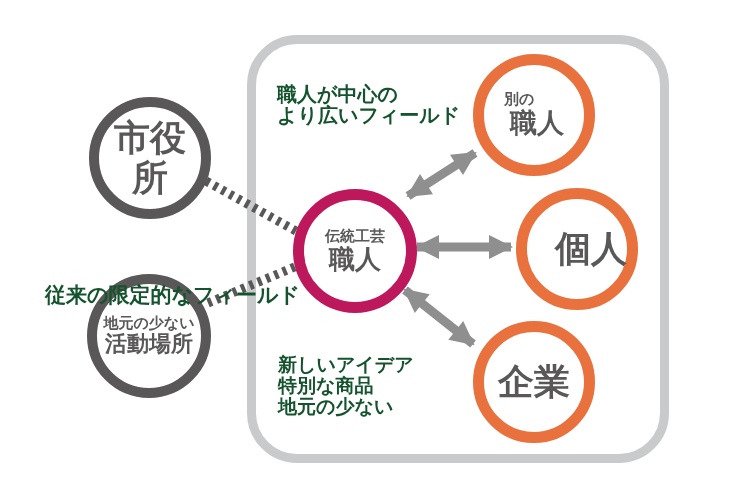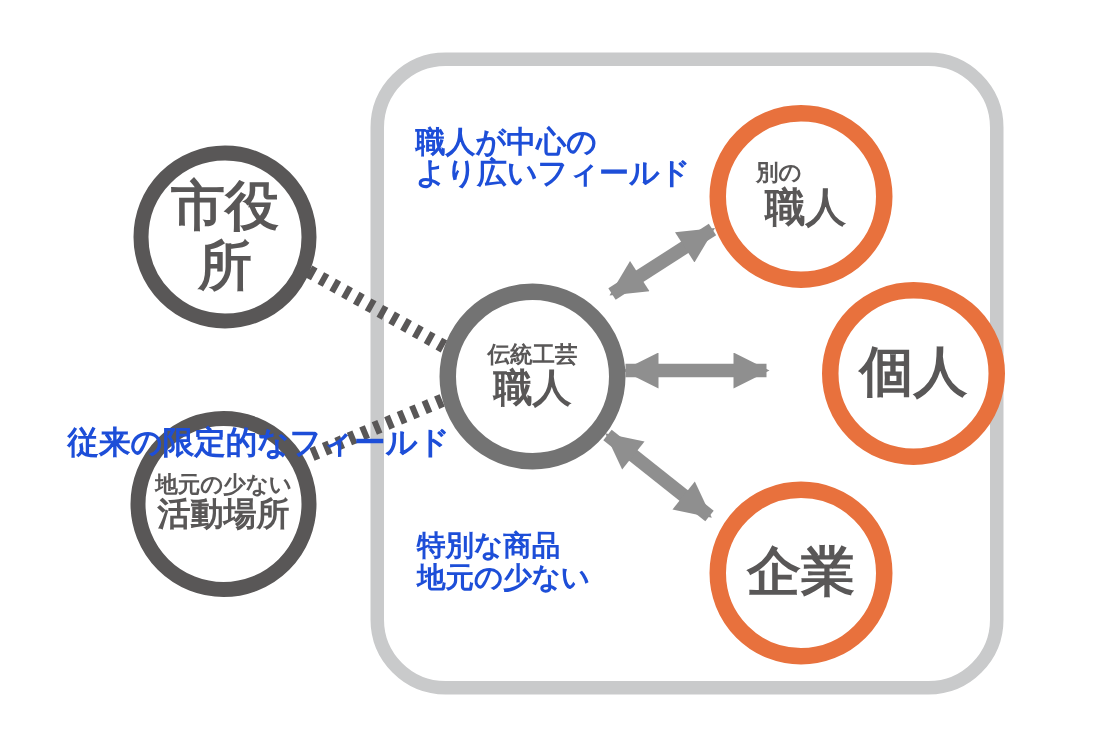--- a/index.html
+++ b/index.html
@@ -45,42 +45,42 @@
     flex-direction: column;
     align-items: center;
     justify-content: center;
     text-align: center;
     z-index: 3;
     background: transparent;
     line-height: 1.12;
   }
   .circle.gray   { border: 10px solid #595757; }
   .circle.orange { border: 11px solid #E8713D; }
-  .circle.amber  { border: 11px solid #737373; }
+  .circle.amber  { border: 11px solid #be185d; }
 
   .circle-cityhall      { left: 89px;  top: 97px;  width: 122px; height: 122px; }
   .circle-local         { left: 87px;  top: 274px; width: 124px; height: 124px; }
   .circle-artisan       { left: 293px; top: 189px; width: 124px; height: 124px; }
-  .circle-other-artisan { left: 473px; top: 70px;  width: 122px; height: 122px; }
-  .circle-individual    { left: 548px; top: 188px; width: 122px; height: 122px; }
+  .circle-other-artisan { left: 473px; top: 54px;  width: 122px; height: 122px; }
+  .circle-individual    { left: 516px; top: 188px; width: 122px; height: 122px; align-items: flex-end; }
   .circle-company       { left: 473px; top: 321px; width: 122px; height: 122px; }
 
   .circle .big    { font-size: 36px; font-weight: bold; }
   .circle .mid    { font-size: 22px; font-weight: bold; }
   .circle .small  { font-size: 15px; font-weight: bold; }
   .circle-artisan .line2 { font-size: 26px; font-weight: bold; }
   .circle-other-artisan .block { text-align: left; }
   .circle-other-artisan .line2 { font-size: 27px; font-weight: bold; padding-left: 6px; }
 
   
   .label {
     position: absolute;
     z-index: 4;
     font-weight: bold;
-    color: #1d4ed8;
+    color: #14532d;
     white-space: nowrap;
   }
   .label-wider   { left: 277px; top: 84px;  font-size: 20px; line-height: 21px; }
   .label-limited { left: 45px;  top: 235px; font-size: 21px; line-height: 24px; margin-top: 48px; }
   .label-outcomes{ left: 278px; top: 354px; font-size: 19px; line-height: 21px; }
 </style>
 </head>
 <body>
 
 <div class="stage">
@@ -132,17 +132,18 @@
   </div>
 
   <div class="label label-wider">
     <div>職人が中心の</div>
     <div>より広いフィールド</div>
   </div>
 
   <div class="label label-limited">従来の限定的なフィールド</div>
 
   <div class="label label-outcomes">
+    <div>新しいアイデア</div>
     <div>特別な商品</div>
     <div>地元の少ない</div>
   </div>
 
 </div>
 
 </body></html>

